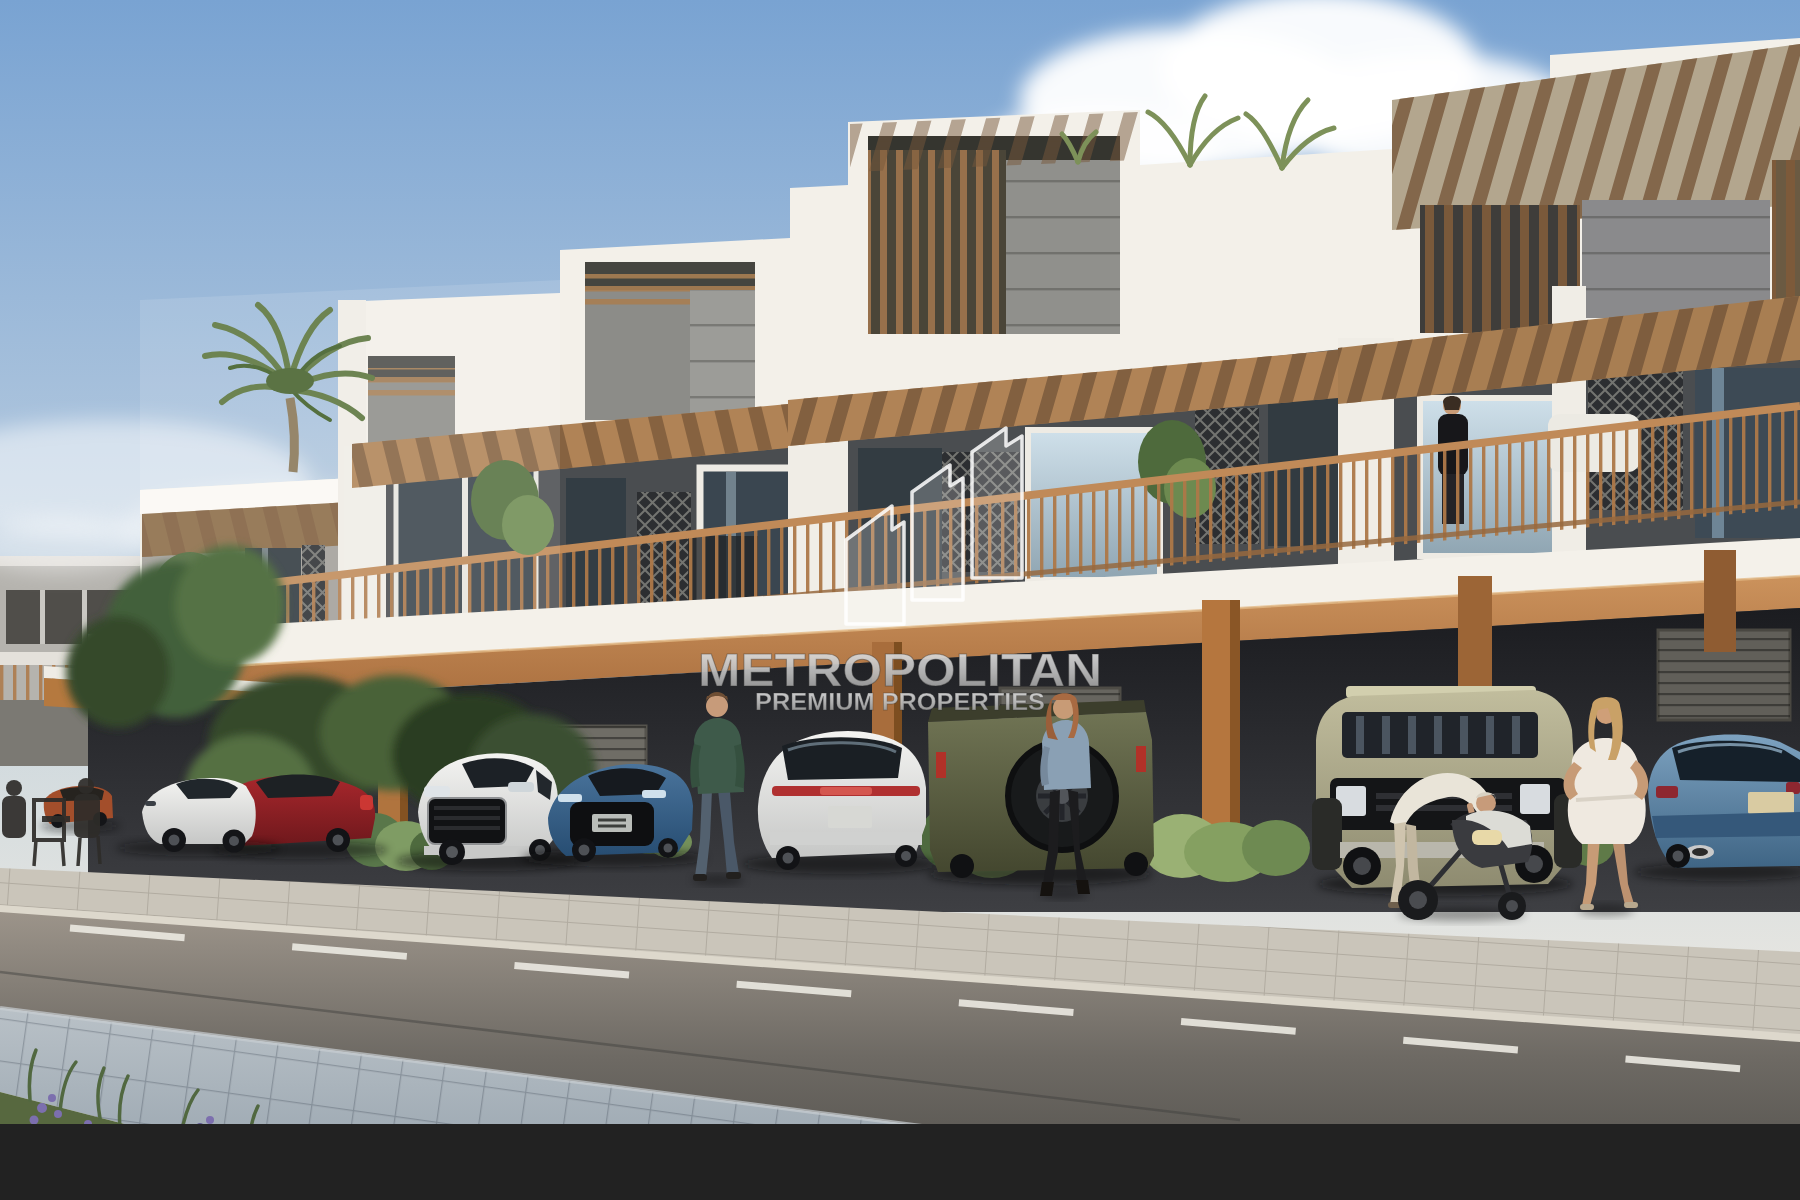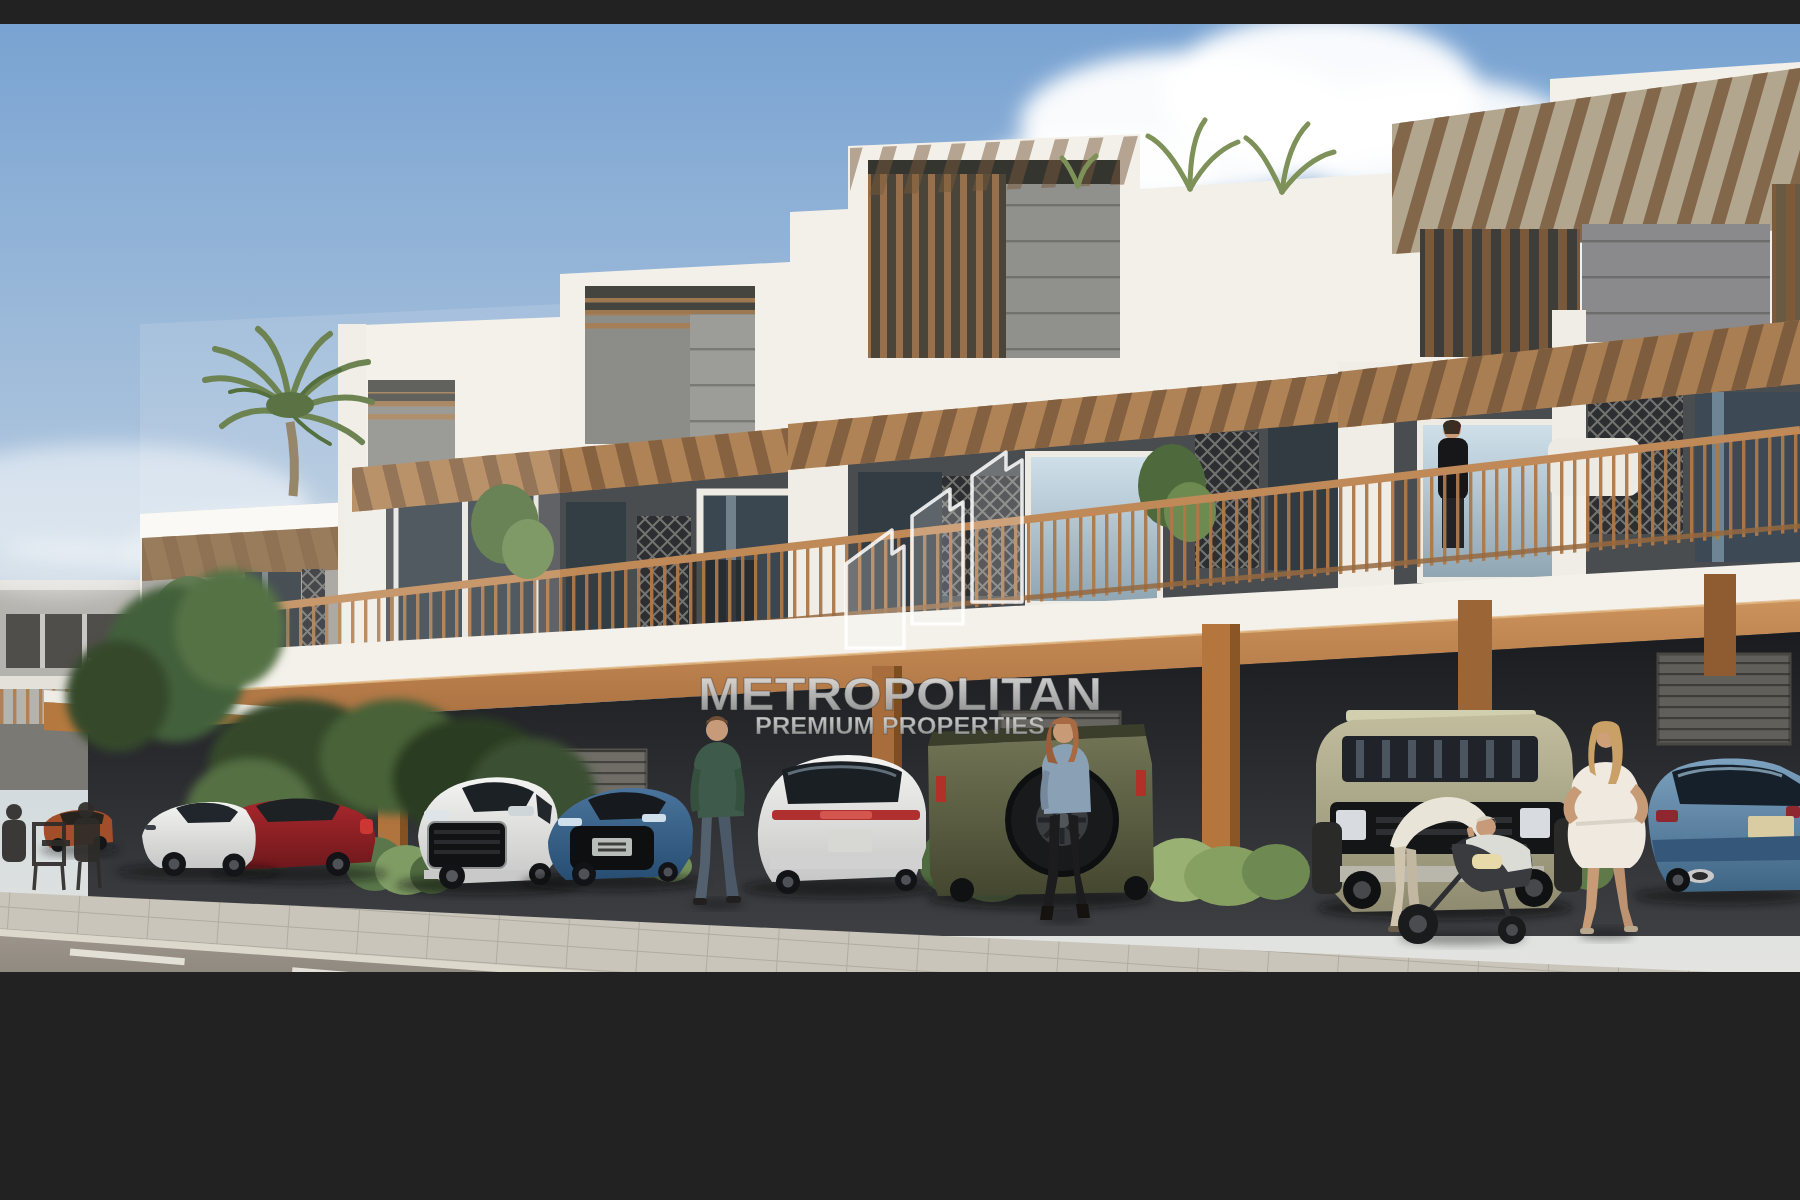--- a/index.html
+++ b/index.html
@@ -1,17 +1,17 @@
 <!DOCTYPE html>
 <html><head>
 <meta charset="utf-8">
 <style>
   html,body{margin:0;padding:0;background:#222;}
-  .canvas{position:relative;width:1800px;height:948px;overflow:hidden;background:#cfd9de;
-          font-family:"Liberation Sans",sans-serif;margin-top:24px;}
+  .canvas{position:relative;width:1800px;height:1124px;overflow:hidden;background:#cfd9de;
+          font-family:"Liberation Sans",sans-serif;}
   svg{position:absolute;inset:0;display:block;}
   .wm-title{font-family:"Liberation Sans",sans-serif;font-weight:bold;}
 </style>
 </head>
 <body>
 
 <div class="canvas">
 <svg viewBox="0 0 1800 1200" width="1800" height="1200">
 <defs>
   <linearGradient id="skyG" x1="0" y1="0" x2="0" y2="1">

